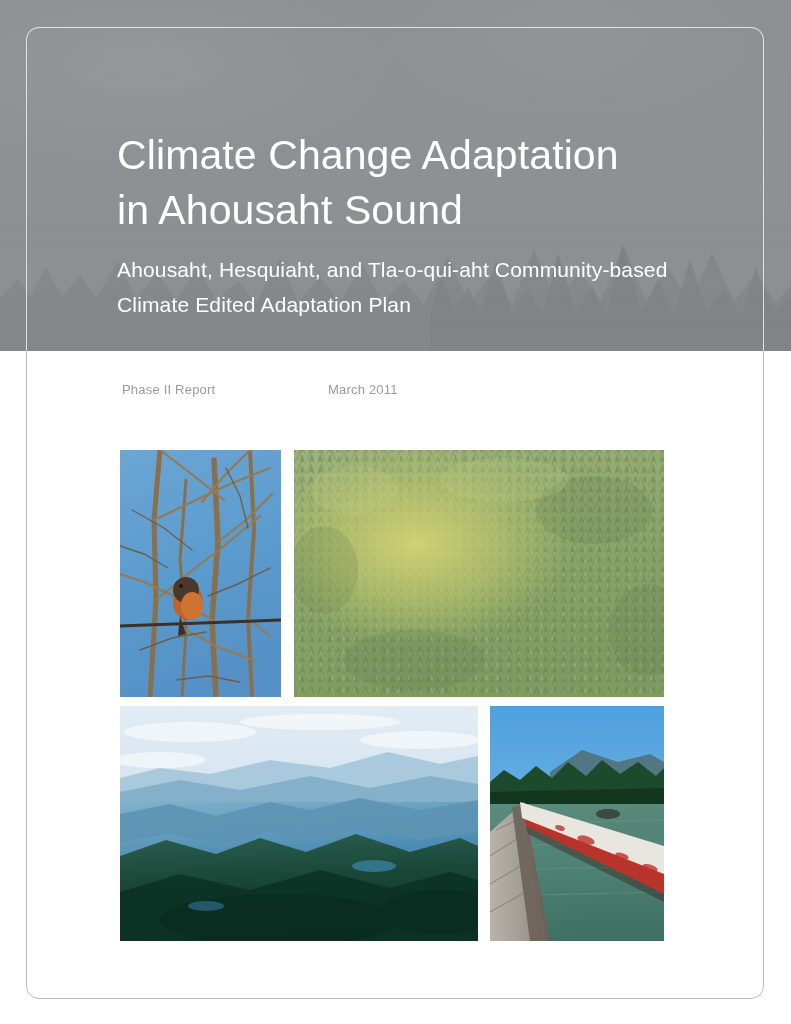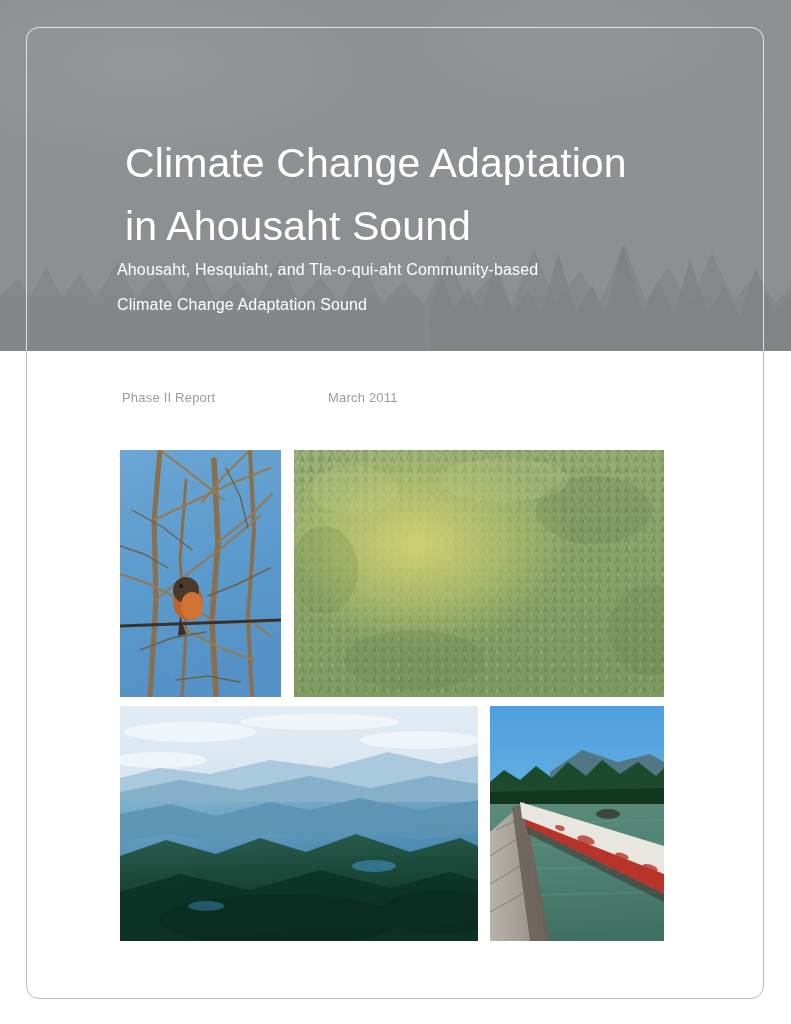--- a/index.html
+++ b/index.html
@@ -86,48 +86,48 @@
   }
 
   
   .title-block {
     position: absolute;
     left: 117px;
     top: 128px;
     width: 600px;
   }
   .doc-title {
-    margin: 8px;
+    margin: 0;
     font-size: 41px;
     line-height: 55px;
     font-weight: 400;
     color: #ffffff;
     letter-spacing: 0.1px;
     white-space: pre-line;
   }
   .subtitle-block {
     position: absolute;
     left: 117px;
     top: 252px;
     width: 620px;
   }
   .doc-subtitle-line {
     margin: 0;
-    font-size: 16px;
+    font-size: 21px;
     line-height: 35px;
     font-weight: 400;
     color: #ffffff;
     letter-spacing: 0.15px;
   }
 
   
   .meta-row {
     position: absolute;
     left: 122px;
-    top: 388px;
+    top: 380px;
     width: 540px;
     display: flex;
     align-items: baseline;
   }
   .meta-item {
     font-size: 13px;
     line-height: 19px;
     color: #9b9b9d;
     letter-spacing: 0.2px;
     white-space: nowrap;
@@ -182,21 +182,21 @@
   <div class="page-frame"></div>
   <div class="page-frame-light"></div>
 
   <div class="title-block">
     <h1 class="doc-title">Climate Change Adaptation</h1>
     <h1 class="doc-title">in Ahousaht Sound</h1>
   </div>
 
   <div class="subtitle-block">
     <p class="doc-subtitle-line">Ahousaht, Hesquiaht, and Tla-o-qui-aht Community-based</p>
-    <p class="doc-subtitle-line">Climate Change Adaptation Sound</p>
+    <p class="doc-subtitle-line">Climate Edited Adaptation Plan</p>
   </div>
 
   <div class="meta-row">
     <span class="meta-item meta-left">Phase II Report</span>
     <span class="meta-item meta-right">March 2011</span>
   </div>
 
   <div class="photo-grid">
 
     <div class="photo photo-bird">

